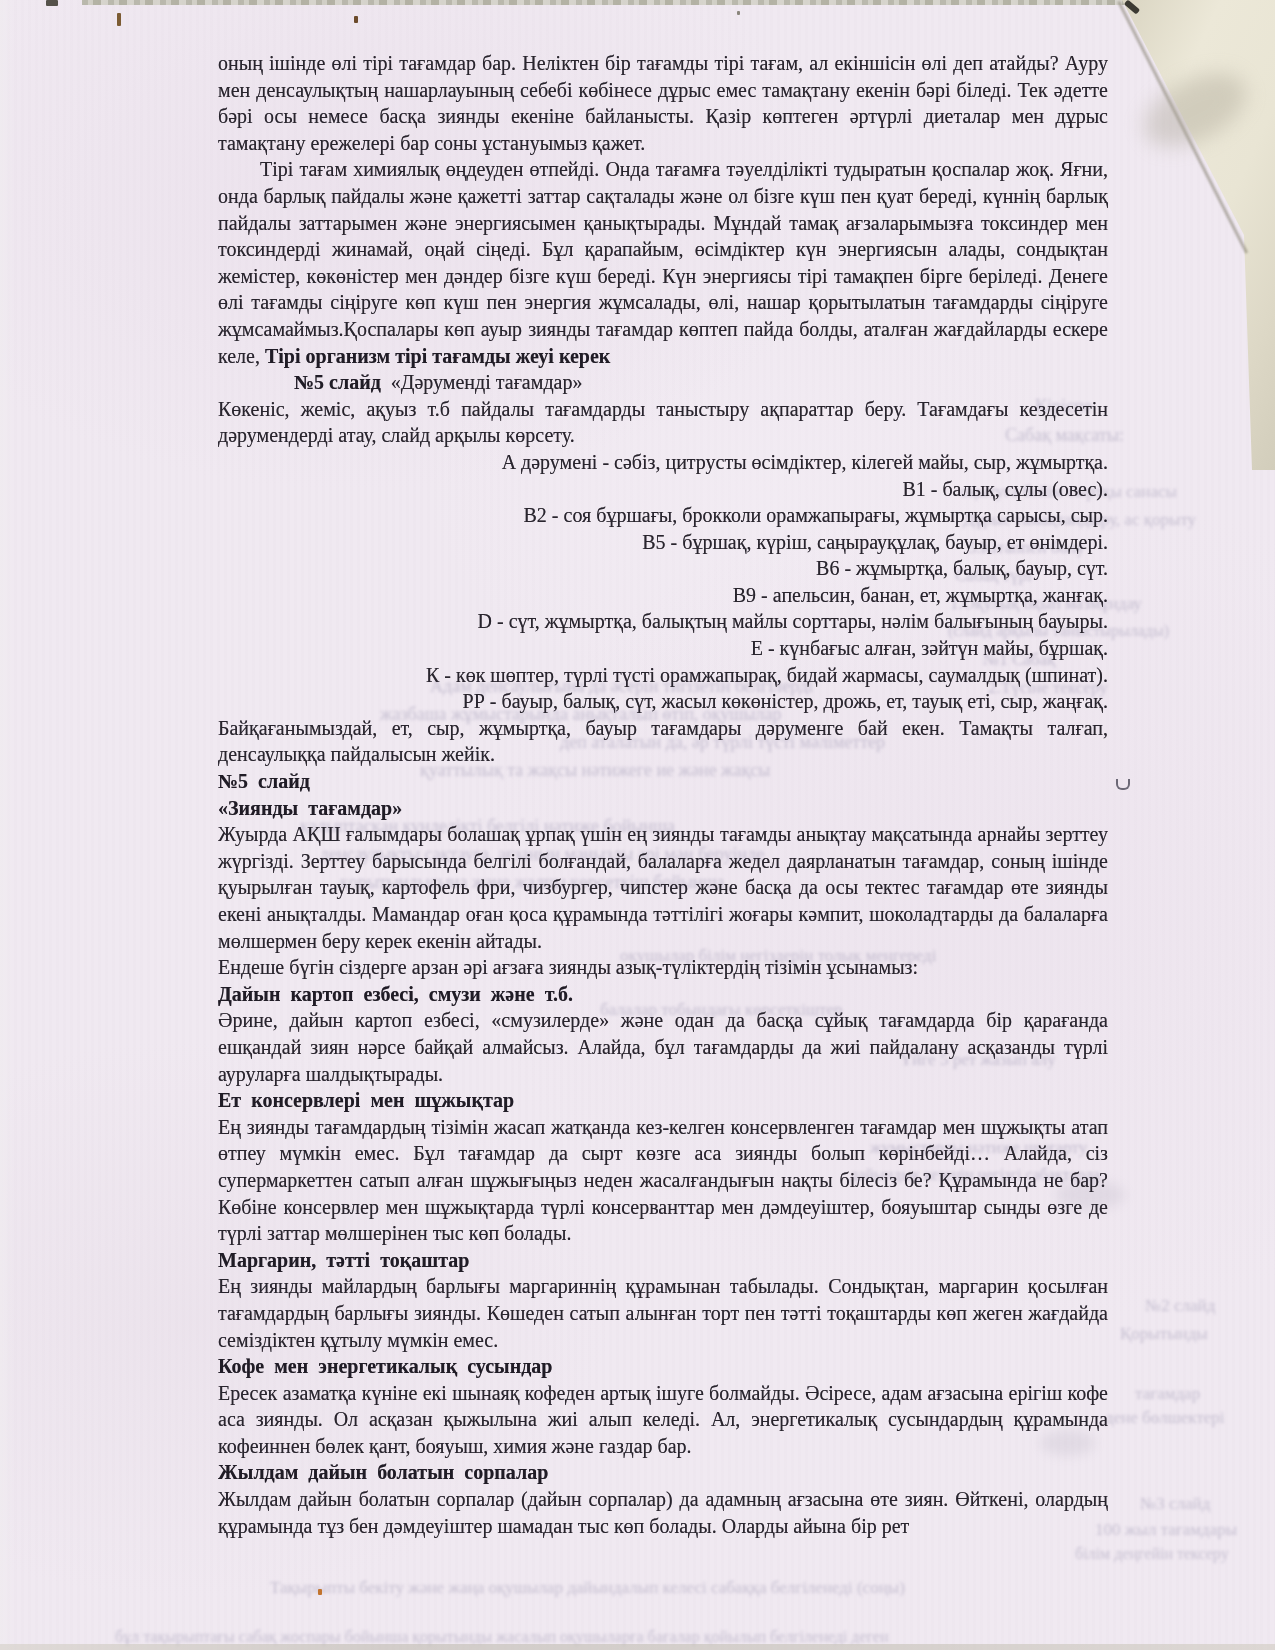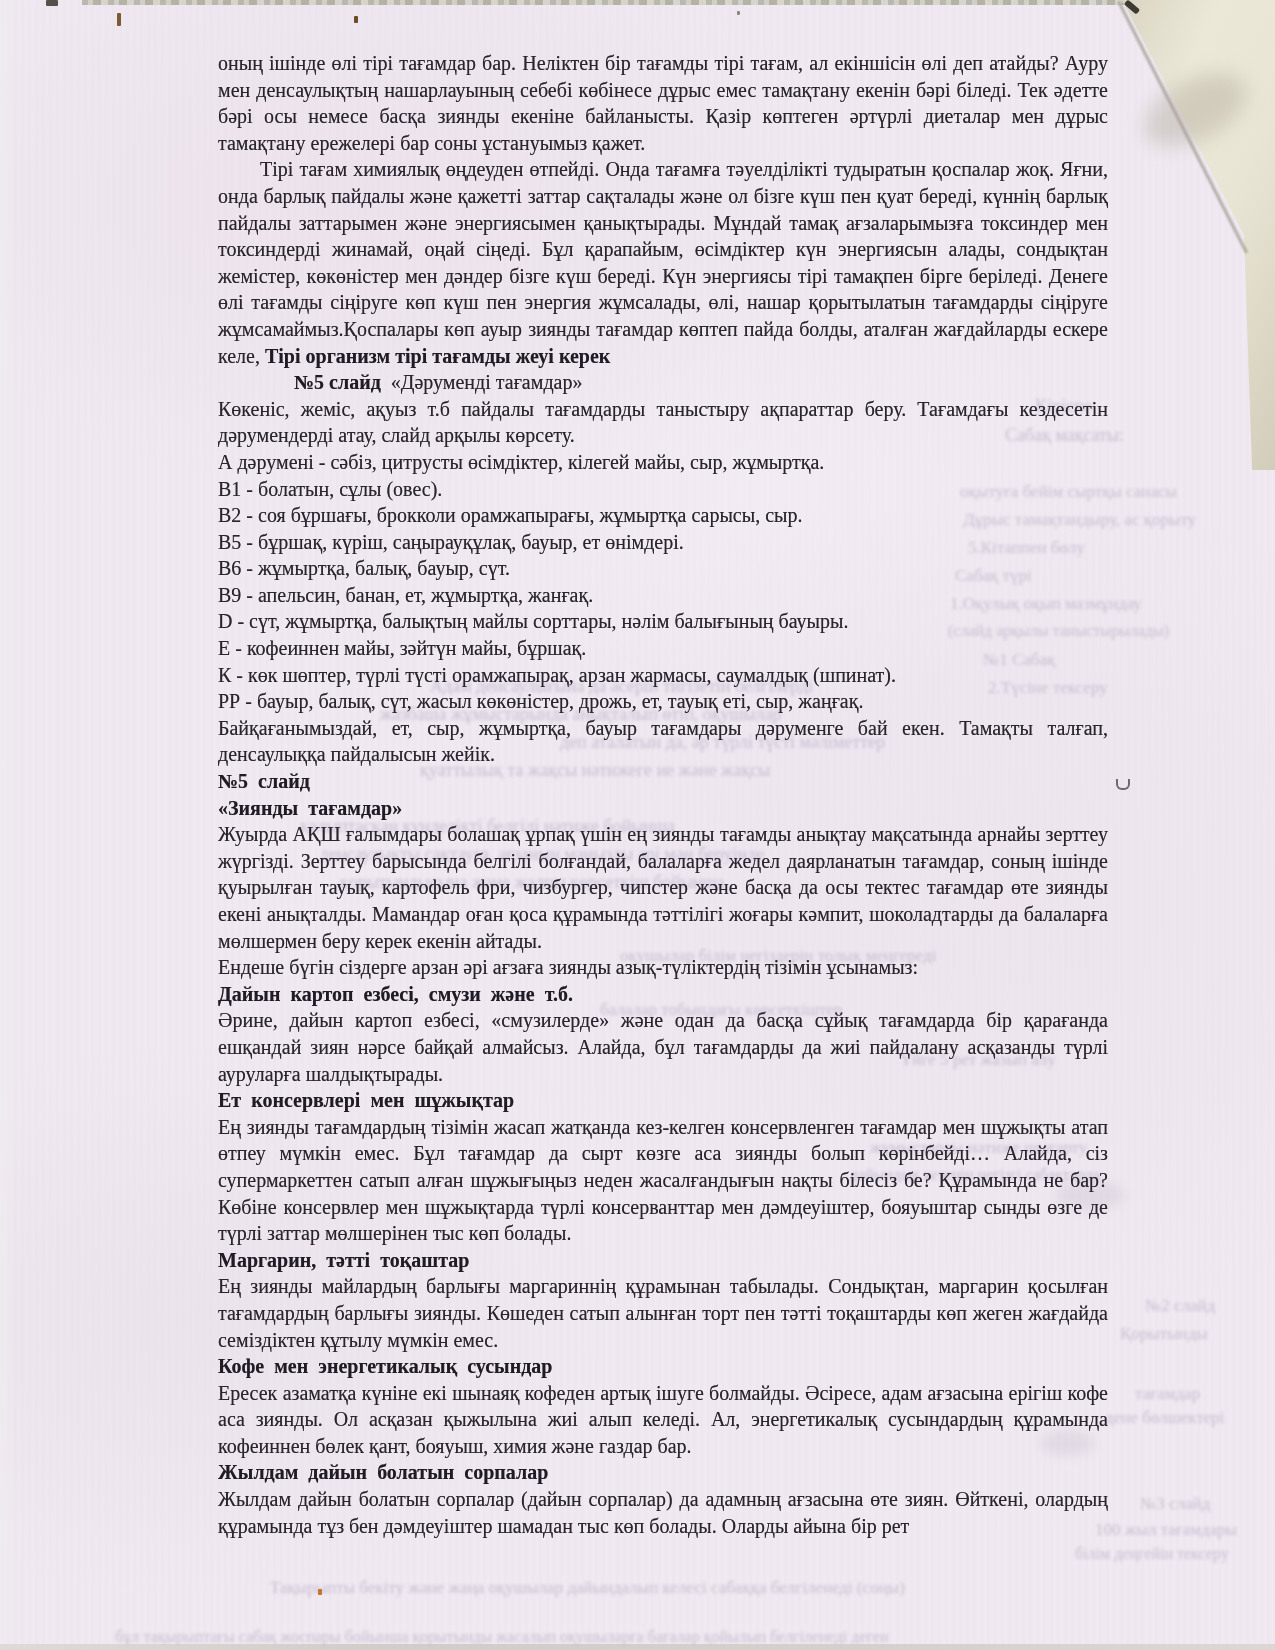--- a/index.html
+++ b/index.html
@@ -18,21 +18,21 @@
   
   .doc{
     position:absolute; left:218px; top:50px; width:890px; z-index:2;
     font-size:20px; line-height:26.6px; color:#29252e;
     text-shadow:0 0 .5px rgba(41,37,46,.55);
   }
   .blk{margin:0;}
   .p{text-align:justify;}
   .p-indent{text-align:justify; text-indent:42px;}
   .slide{text-indent:76px;}
-  .li{text-align:left;}
+  .li{text-align:right;}
   .h{font-weight:bold; word-spacing:5px; color:#201c26;}
   .b{font-weight:bold; color:#201c26;}
   
   .ghost-layer{position:absolute; inset:0; z-index:1;}
   .ghost{
     position:absolute; font-family:"Liberation Serif",serif;
     color:#8d87a6; opacity:.42; filter:blur(1.4px); white-space:nowrap;
   }
   .smudge{position:absolute; background:#9a94a8; border-radius:50%; filter:blur(6px); opacity:.16; z-index:1;}
   
@@ -113,28 +113,28 @@
     </div>
   <div class="smudge" style="left:1055px; top:1180px; width:70px; height:30px;"></div>
   <div class="smudge" style="left:1040px; top:1430px; width:55px; height:26px;"></div>
 
   <div class="doc" id="doc">
       <div class="blk p"><span>оның ішінде өлі тірі тағамдар бар.  Неліктен бір тағамды тірі тағам, ал екіншісін өлі деп атайды? Ауру мен денсаулықтың нашарлауының себебі көбінесе дұрыс емес тамақтану екенін бәрі біледі. Тек әдетте бәрі осы немесе басқа зиянды екеніне байланысты. Қазір көптеген әртүрлі диеталар мен дұрыс тамақтану ережелері бар соны ұстануымыз қажет.</span></div>
       <div class="blk p-indent"><span>Тірі тағам химиялық өңдеуден өтпейді. Онда тағамға тәуелділікті тудыратын қоспалар жоқ. Яғни, онда барлық пайдалы және қажетті заттар сақталады және ол бізге күш пен қуат береді, күннің барлық пайдалы заттарымен және энергиясымен қанықтырады. Мұндай тамақ ағзаларымызға токсиндер мен токсиндерді жинамай, оңай сіңеді. Бұл қарапайым, өсімдіктер күн энергиясын алады, сондықтан жемістер, көкөністер мен дәндер бізге күш береді. Күн энергиясы тірі тамақпен бірге беріледі. Денеге өлі тағамды сіңіруге көп күш пен энергия  жұмсалады, өлі, нашар қорытылатын тағамдарды сіңіруге жұмсамаймыз.Қоспалары көп ауыр зиянды тағамдар көптеп пайда болды, аталған жағдайларды ескере келе, </span><span class="b">Тірі организм тірі тағамды жеуі керек</span></div>
       <div class="blk slide"><span class="b">№5 слайд</span><span>&nbsp;&nbsp;«Дәруменді тағамдар»</span></div>
       <div class="blk p"><span>Көкеніс, жеміс, ақуыз т.б пайдалы тағамдарды таныстыру ақпараттар беру. Тағамдағы кездесетін дәрумендерді атау, слайд арқылы көрсету.</span></div>
       <div class="blk li"><span>А дәрумені - сәбіз, цитрусты өсімдіктер, кілегей майы, сыр, жұмыртқа.</span></div>
-      <div class="blk li"><span>В1 - болатын, сұлы (овес).</span></div>
+      <div class="blk li"><span>В1 - балық, сұлы (овес).</span></div>
       <div class="blk li"><span>В2 - соя бұршағы, брокколи орамжапырағы, жұмыртқа сарысы, сыр.</span></div>
       <div class="blk li"><span>В5 - бұршақ, күріш, саңырауқұлақ, бауыр, ет өнімдері.</span></div>
       <div class="blk li"><span>В6 - жұмыртқа, балық, бауыр, сүт.</span></div>
       <div class="blk li"><span>В9 - апельсин, банан, ет, жұмыртқа, жанғақ.</span></div>
       <div class="blk li"><span>D - сүт, жұмыртқа, балықтың майлы сорттары, нәлім балығының бауыры.</span></div>
-      <div class="blk li"><span>Е - кофеиннен майы, зәйтүн майы, бұршақ.</span></div>
-      <div class="blk li"><span>К - көк шөптер, түрлі түсті орамжапырақ, арзан жармасы, саумалдық (шпинат).</span></div>
+      <div class="blk li"><span>Е - күнбағыс алған, зәйтүн майы, бұршақ.</span></div>
+      <div class="blk li"><span>К - көк шөптер, түрлі түсті орамжапырақ, бидай жармасы, саумалдық (шпинат).</span></div>
       <div class="blk li"><span>РР - бауыр, балық, сүт, жасыл көкөністер, дрожь, ет, тауық еті, сыр, жаңғақ.</span></div>
       <div class="blk p"><span>Байқағанымыздай, ет, сыр, жұмыртқа, бауыр тағамдары дәруменге бай екен. Тамақты талғап, денсаулыққа пайдалысын жейік.</span></div>
       <div class="blk h"><span>№5 слайд</span></div>
       <div class="blk h"><span>«Зиянды тағамдар»</span></div>
       <div class="blk p"><span>Жуырда АҚШ ғалымдары болашақ ұрпақ үшін ең зиянды тағамды анықтау мақсатында арнайы зерттеу жүргізді. Зерттеу барысында белгілі болғандай, балаларға жедел даярланатын тағамдар, соның ішінде қуырылған тауық, картофель фри, чизбургер, чипстер және басқа да осы тектес тағамдар өте зиянды екені анықталды. Мамандар оған қоса құрамында тәттілігі жоғары кәмпит, шоколадтарды да балаларға мөлшермен беру керек екенін айтады.</span></div>
       <div class="blk p"><span>Ендеше бүгін сіздерге арзан әрі ағзаға зиянды азық-түліктердің тізімін ұсынамыз:</span></div>
       <div class="blk h"><span>Дайын картоп езбесі, смузи және т.б.</span></div>
       <div class="blk p"><span>Әрине, дайын картоп езбесі, «смузилерде» және одан да басқа сұйық тағамдарда бір қарағанда ешқандай зиян нәрсе байқай алмайсыз. Алайда, бұл тағамдарды да жиі пайдалану асқазанды түрлі ауруларға шалдықтырады.</span></div>
       <div class="blk h"><span>Ет консервлері мен шұжықтар</span></div>
       <div class="blk p"><span>Ең зиянды тағамдардың тізімін жасап жатқанда кез-келген консервленген тағамдар мен шұжықты атап өтпеу мүмкін емес. Бұл тағамдар да сырт көзге аса зиянды болып көрінбейді… Алайда, сіз супермаркеттен сатып алған шұжығыңыз неден жасалғандығын нақты білесіз бе? Құрамында не бар? Көбіне консервлер мен шұжықтарда түрлі консерванттар мен дәмдеуіштер, бояуыштар сынды өзге де түрлі заттар мөлшерінен тыс көп болады.</span></div>

